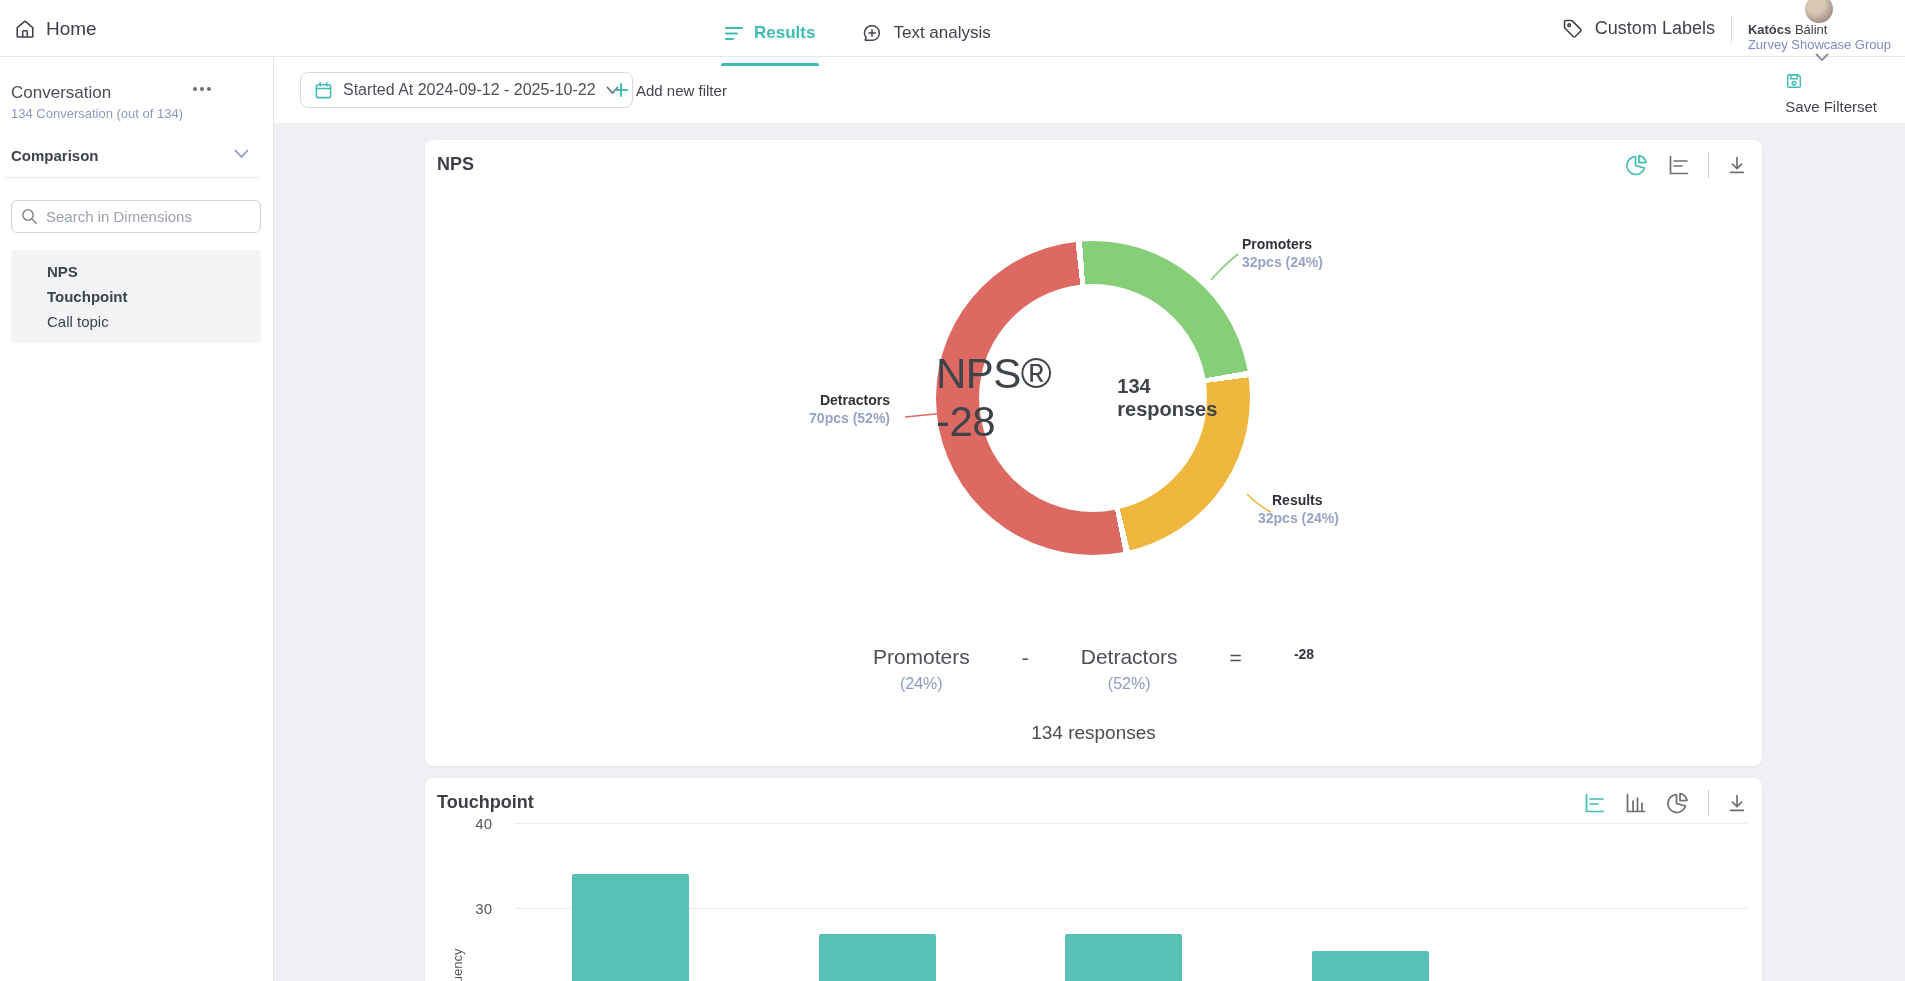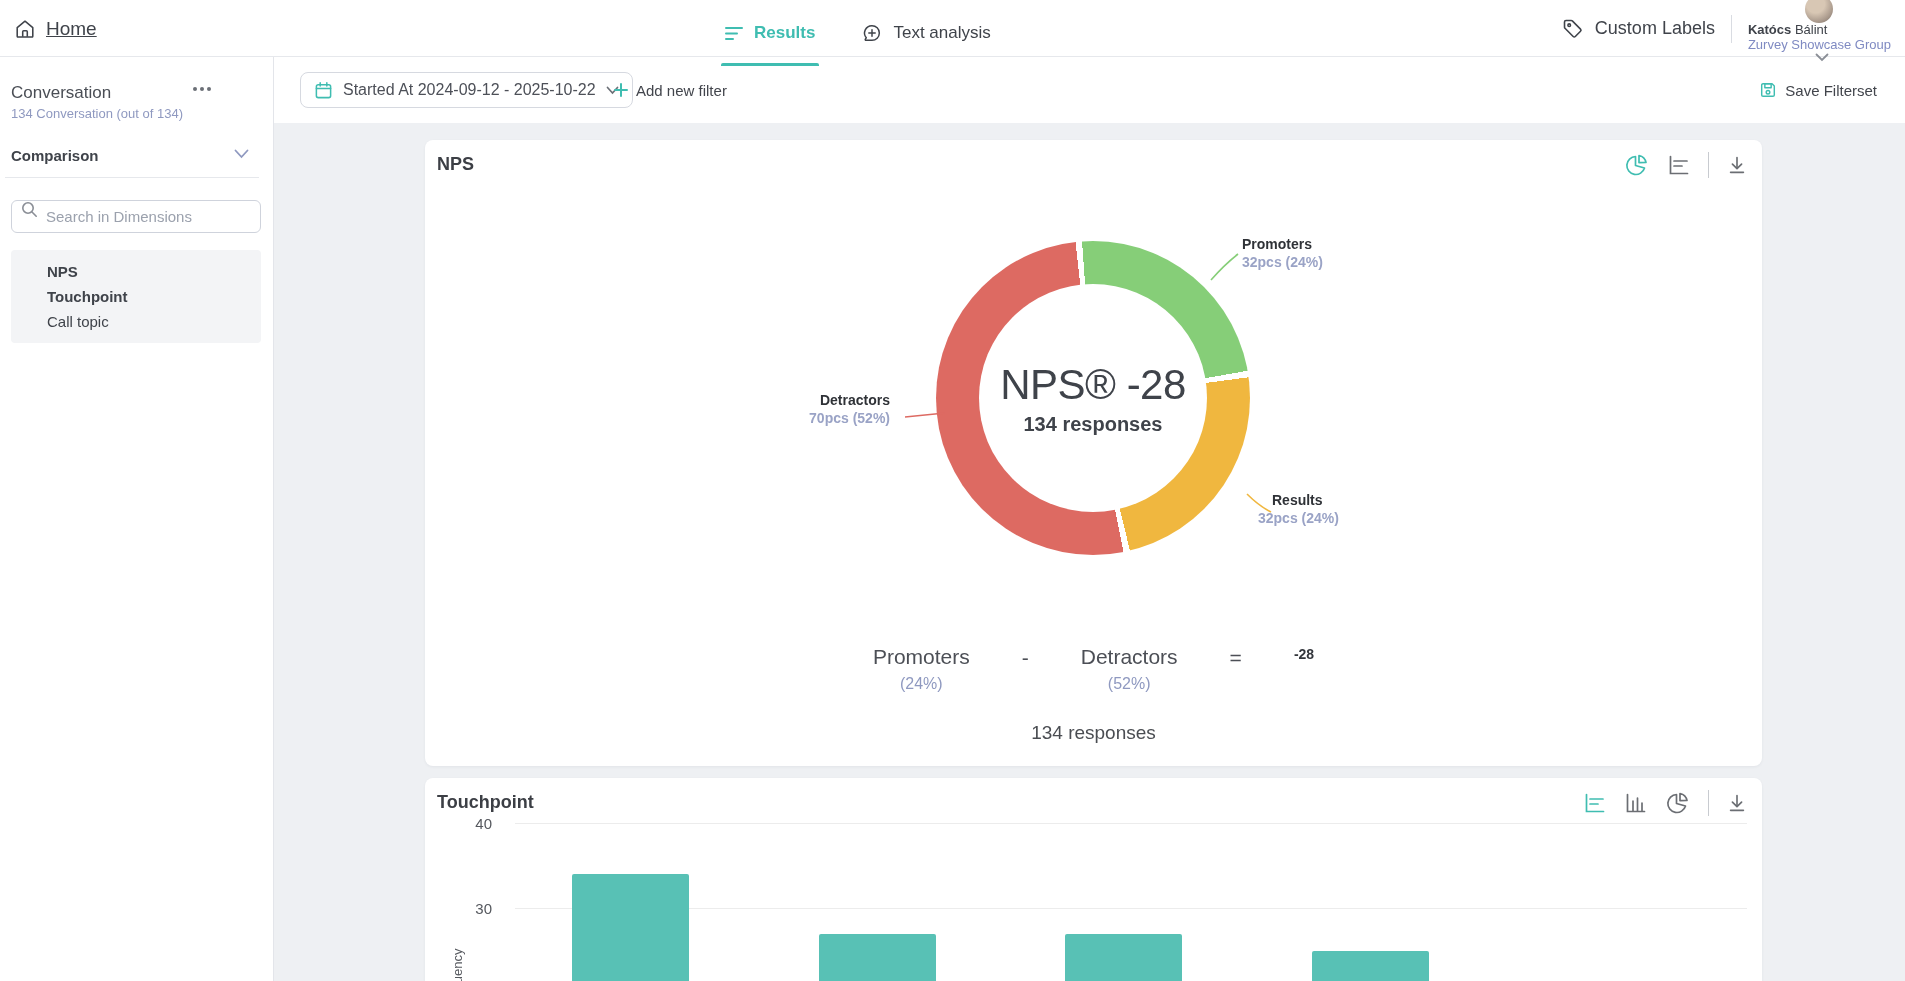--- a/index.html
+++ b/index.html
@@ -4,21 +4,21 @@
 <style>
   * { margin:0; padding:0; box-sizing:border-box; }
   html,body { width:1905px; height:981px; overflow:hidden; background:#eef0f3;
     font-family:"Liberation Sans","DejaVu Sans",sans-serif; color:#43464d; }
   .page { position:relative; width:1905px; height:981px; }
 
   
   .topnav { position:absolute; left:0; top:0; width:1905px; height:57px; background:#fff;
     border-bottom:1px solid #e6e8ec; z-index:30; }
   .home { position:absolute; left:14px; top:0; height:57px; display:flex; align-items:center; gap:10px;
-    font-size:19px; color:#3f434a; cursor:pointer;text-decoration:underline; }
+    font-size:19px; color:#3f434a; cursor:pointer; }
   .tabs { position:absolute; left:725px; top:0; height:66px; display:flex; gap:46px; }
   .tab { display:flex; align-items:center; gap:10px; font-size:17px; color:#3f434a; height:100%;
     position:relative; cursor:pointer; }
   .tab.active { color:#3fbdb1; font-weight:bold; }
   .tab.active::after { content:""; position:absolute; left:-4px; right:-4px; bottom:0; height:3px;
     background:#3fbdb1; border-radius:2px 2px 0 0; }
   .nav-right { position:absolute; right:14px; top:0; height:57px; display:flex; align-items:center; }
   .custom-labels { display:flex; align-items:center; gap:10px; font-size:18px; color:#3f434a; cursor:pointer; }
   .nav-divider { width:1px; height:28px; background:#d9dce2; margin:0 16px; }
   .userbox { display:flex; align-items:center; cursor:pointer;flex-direction:column; }
@@ -33,56 +33,56 @@
   .sidebar { position:absolute; left:0; top:57px; width:274px; height:924px; background:#fff;
     border-right:1px solid #e3e5ea; z-index:20; }
   .sb-title { position:absolute; left:11px; top:26px; font-size:17px; color:#4a4e55; }
   .sb-subtitle { position:absolute; left:11px; top:49px; font-size:13px; color:#8f99c0; }
   .sb-more { position:absolute; right:62px; top:30px; display:flex; gap:3px; cursor:pointer; }
   .sb-more i { width:4px; height:4px; border-radius:50%; background:#6b6f76; }
   .sb-comp { position:absolute; left:11px; top:90px; font-size:15px; font-weight:bold; color:#3f434a; }
   .sb-comp-chevron { position:absolute; right:24px; top:92px; cursor:pointer; }
   .sb-divider { position:absolute; left:5px; right:14px; top:120px; height:1px; background:#e6e8ec; }
   .sb-search { position:absolute; left:11px; top:143px; width:250px; height:33px; border:1px solid #cfd3dc;
-    border-radius:6px; background:#fff; display:flex; padding:0 9px; gap:8px; }
+    border-radius:6px; background:#fff; display:flex; align-items:center; padding:0 9px; gap:8px; }
   .sb-search input { border:none; outline:none; flex:1; font-size:15px; color:#3f434a;
     font-family:"Liberation Sans","DejaVu Sans",sans-serif; background:transparent; }
   .sb-search input::placeholder { color:#9ba1ad; }
   .sb-list { position:absolute; left:11px; top:193px; width:250px; background:#f3f4f6; border-radius:4px;
     padding:13px 0 13px 36px; display:flex; flex-direction:column; gap:8px; }
   .sb-item { font-size:15px; color:#3f434a; cursor:pointer; }
   .sb-item.bold { font-weight:bold; }
 
   
   .filterbar { position:absolute; left:274px; top:57px; width:1631px; height:66px; background:#fff; z-index:10; }
   .date-pill { position:absolute; left:26px; top:15px; height:36px; border:1px solid #d6d9e0; border-radius:8px;
     display:flex; align-items:center; padding:0 13px; gap:10px; cursor:pointer; background:#fff; }
   .date-pill .txt { font-size:16px; color:#4d5058; }
   .add-filter { position:absolute; left:340px; top:15px; height:36px; display:flex; align-items:center; gap:8px;
     cursor:pointer; font-size:15px; color:#42454c; }
-  .save-filterset { position:absolute; right:28px; top:15px; height:36px; display:flex; align-items:center;
-    gap:8px; cursor:pointer; font-size:15px; color:#42454c; }
+  .save-filterset { position:absolute; right:28px; top:15px; height:36px; display:flex; align-items:flex-start;
+    gap:8px; cursor:pointer; font-size:15px; color:#42454c;flex-direction:column; }
 
   
   .content { position:absolute; left:274px; top:123px; width:1631px; height:858px; background:#eef0f3; }
   .card { position:absolute; left:151px; width:1337px; background:#fff; border-radius:8px;
     box-shadow:0 1px 3px rgba(40,45,60,.06); }
   .card-title { position:absolute; left:12px; top:14px; font-size:18px; font-weight:bold; color:#3c3f45; }
   .card-icons { position:absolute; right:14px; top:12px; display:flex; align-items:center; gap:17px; }
   .cicon { color:#6b6e73; cursor:pointer; display:flex; }
   .cicon.active { color:#3fbdb1; }
   .icon-divider { width:1px; height:26px; background:#9aa0aa; opacity:.55; }
 
   #nps-card { top:17px; height:626px; }
 
   
   .donut { position:absolute; left:511px; top:101px; width:314px; height:314px; border-radius:50%; }
   .donut::after { content:""; position:absolute; inset:43px; border-radius:50%; background:#fff; }
   .donut-center { position:absolute; left:511px; top:101px; width:314px; height:314px; display:flex;
-    flex-direction:column; align-items:center; justify-content:center; gap:4px; z-index:2; }
+    flex-direction:row; align-items:center; justify-content:center; gap:4px; z-index:2; }
   .donut-title { font-size:42px; color:#3f434a; letter-spacing:-.5px; }
   .donut-sub { font-size:20px; font-weight:bold; color:#3f434a; }
   .slice-label { position:absolute; z-index:3; }
   .slice-name { font-size:14px; font-weight:bold; color:#2f3237; }
   .slice-value { font-size:14px; font-weight:bold; color:#9aa3c6; margin-top:2px; }
   .leader-svg { position:absolute; left:0; top:0; pointer-events:none; z-index:1; }
 
   
   .formula { position:absolute; left:0; top:505px; width:1337px; display:flex; justify-content:center;
     align-items:flex-start; gap:52px; }

